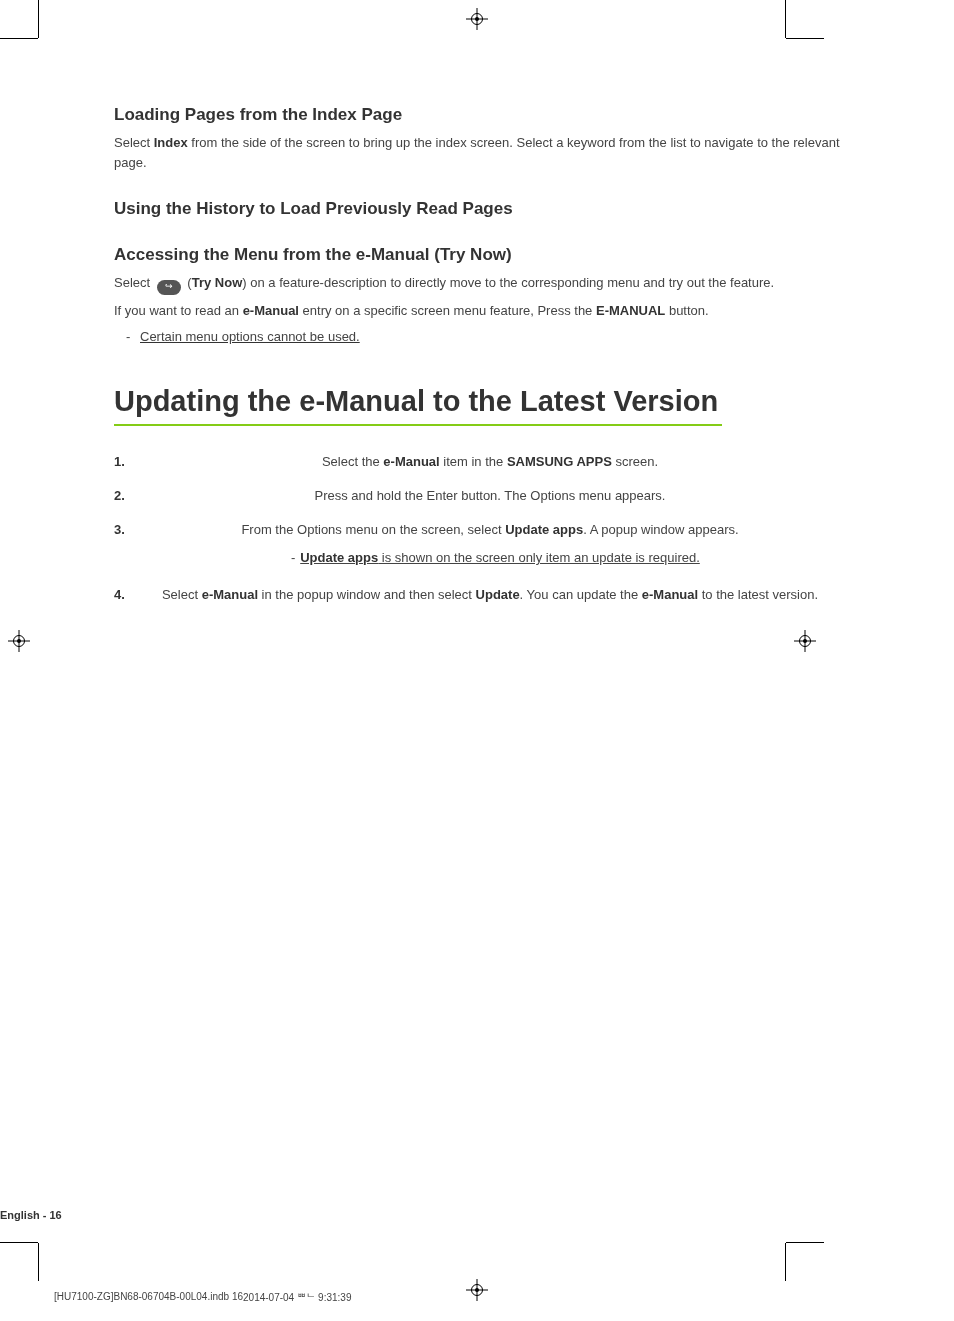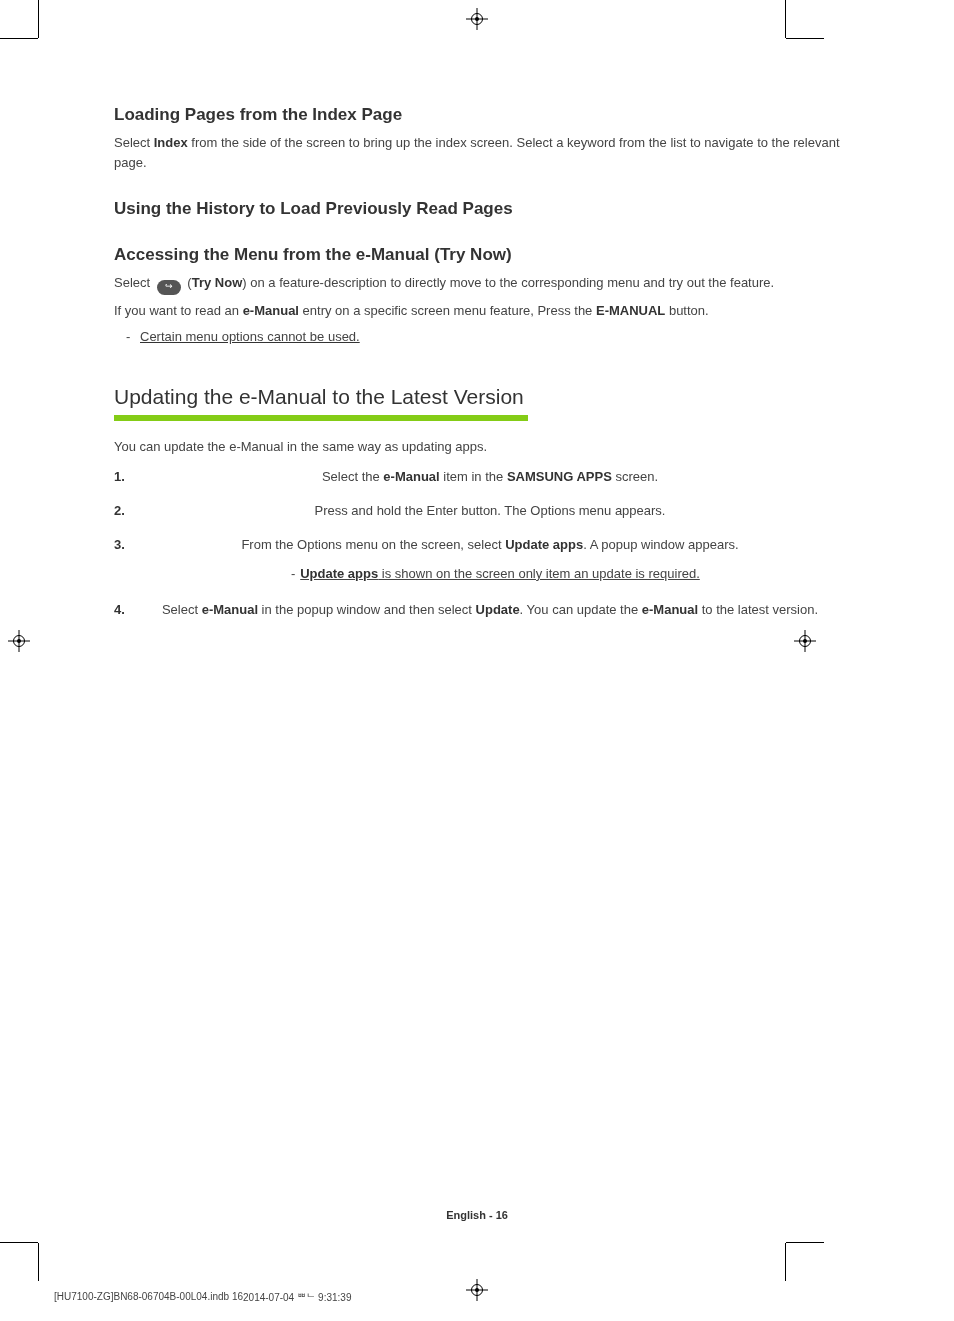--- a/index.html
+++ b/index.html
@@ -81,25 +81,25 @@
     content: "-";
     display: inline-block;
     width: 14px;
     text-indent: 0;
     color:#444;
   }
 
   .block { margin-bottom: 26px; }
 
   h2.big {
-    font-size: 21px;
-    font-weight: 400;
+    font-size: 29px;
+    font-weight: 700;
     color:#333;
     display: inline-block;
-    border-bottom: 6px solid #84cc16;
+    border-bottom: 2px solid #84cc16;
     padding: 0 4px 6px 0;
     margin: 10px 0 16px 0;
   }
 
   ol.numlist {
     list-style: none;
     padding: 0;
     margin: 10px 0 0 0;
     counter-reset: n;
   }
@@ -149,21 +149,21 @@
     vertical-align: -2px;
     margin: 0 3px;
   }
 
   
   .pgnum {
     position: absolute;
     bottom: 100px;
     left: 0;
     width: 954px;
-    text-align: center;
+    text-align: left;
     font-size: 11px;
     font-weight: bold;
     color:#333;
   }
 
   
   .indb {
     position: absolute;
     bottom: 18px;
     left: 54px;
@@ -241,21 +241,20 @@
       <p class="body">
         <span>If you want to read an </span><span class="b">e-Manual</span><span> entry on a specific screen menu feature, Press the </span><span class="b">E-MANUAL</span><span> button.</span>
       </p>
       <ul class="dash">
         <li>Certain menu options cannot be used.</li>
       </ul>
     </div>
 
 
     <h2 class="big">Updating the e-Manual to the Latest Version</h2>
-    <p class="body">You can update the e-Manual in the same way as updating apps.</p>
 
     <ol class="numlist">
       <li>
         <span>Select the </span><span class="b">e-Manual</span><span> item in the </span><span class="b">SAMSUNG APPS</span><span> screen.</span>
       </li>
       <li>Press and hold the Enter button. The Options menu appears.</li>
       <li>
         <span>From the Options menu on the screen, select </span><span class="b">Update apps</span><span>. A popup window appears.</span>
         <ul class="dash">
           <li><span class="b">Update apps</span><span> is shown on the screen only item an update is required.</span></li>

